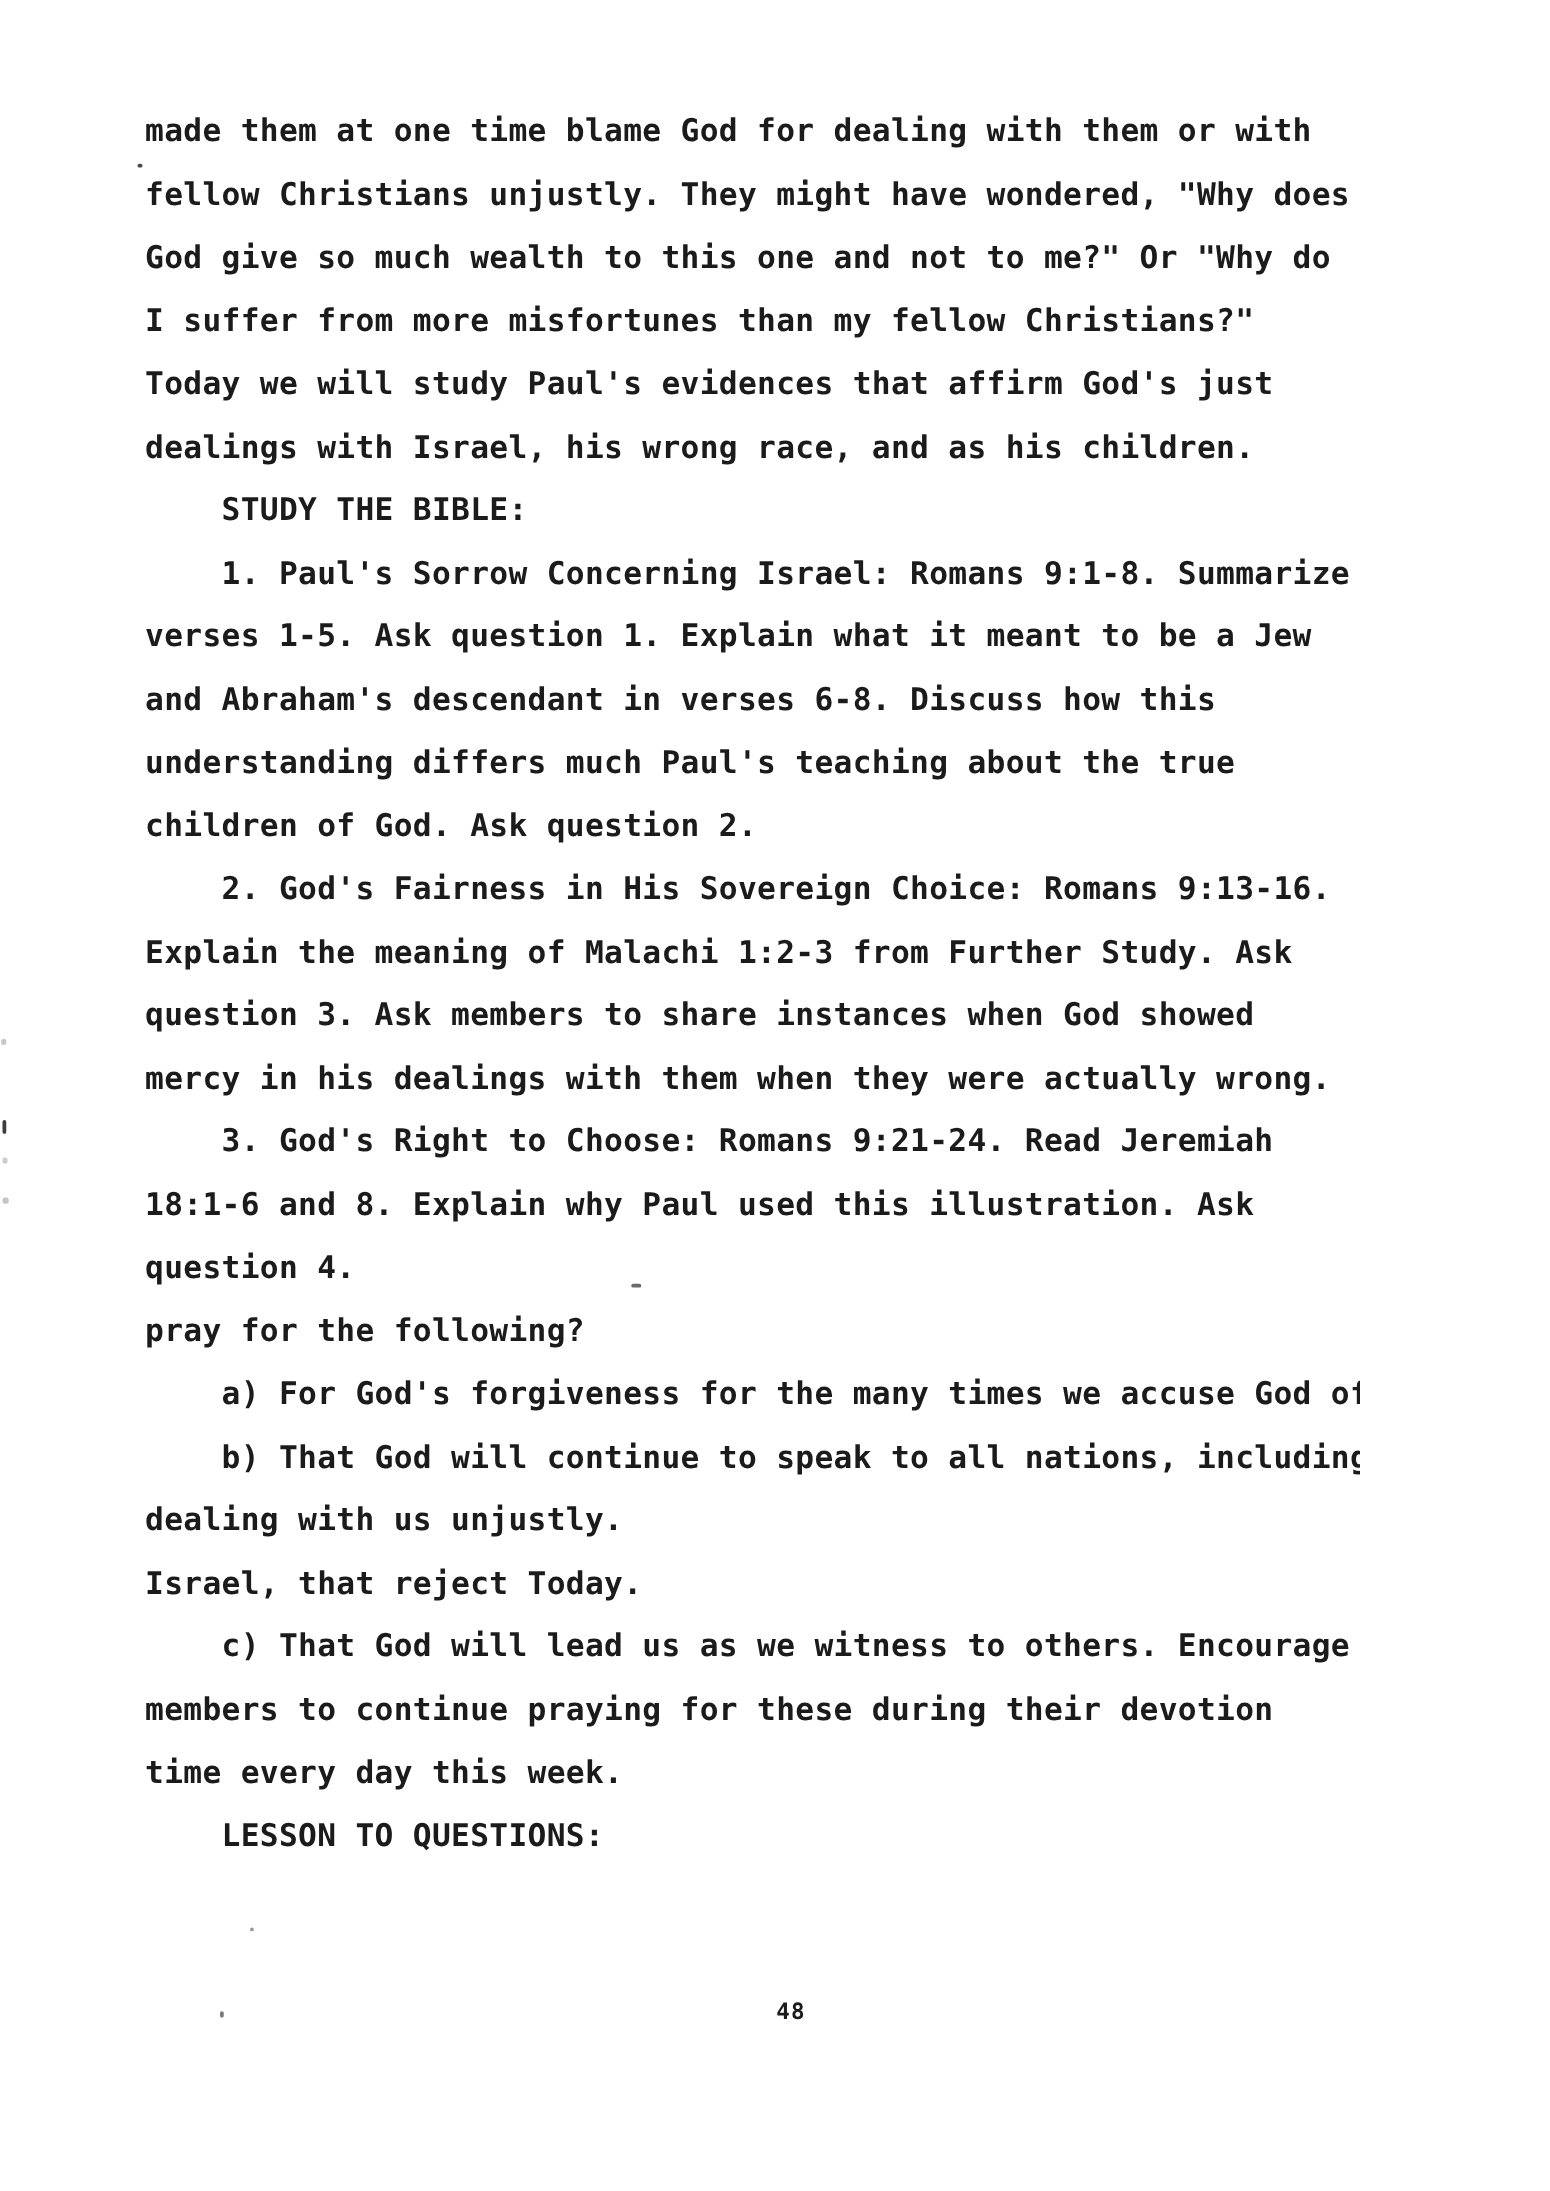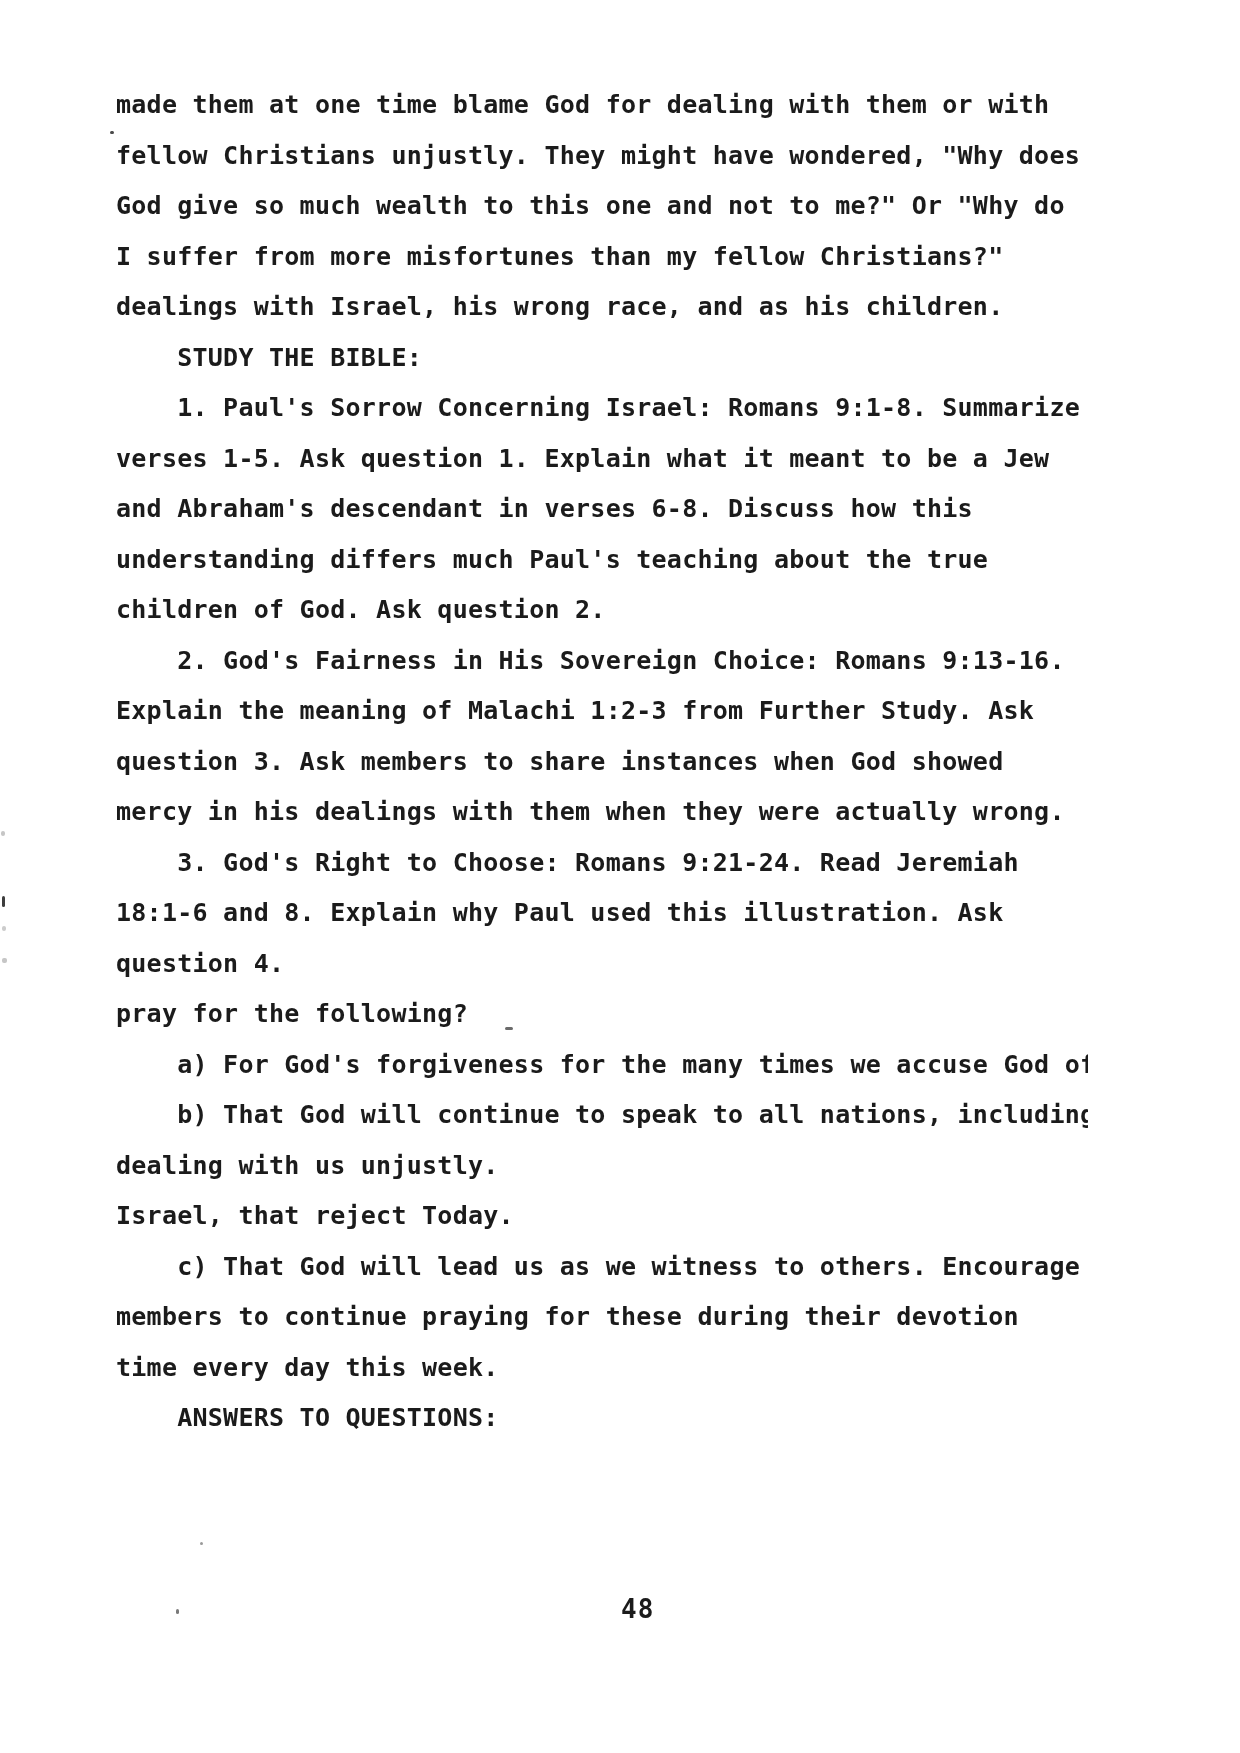--- a/index.html
+++ b/index.html
@@ -27,21 +27,21 @@
     color: #1b1b1b;
   }
   .text-line {
     white-space: pre;
     height: 50.5px;
   }
   .page-number {
     position: absolute;
     left: 621px;
     top: 1597px;
-    font-size: 26px;
+    font-size: 18px;
     font-weight: 700;
     letter-spacing: 1px;
     color: #1b1b1b;
     line-height: 25px;
   }
   .speck {
     position: absolute;
     border-radius: 2px;
   }
   .speck.s1 { left: 110px;  top: 131px;  width: 4px; height: 3px;  background: #4a4a4a; }
@@ -55,20 +55,21 @@
 </style>
 </head>
 <body>
 
 <div class="page">
   <div class="text-block">
       <div class="text-line">made them at one time blame God for dealing with them or with</div>
       <div class="text-line">fellow Christians unjustly. They might have wondered, "Why does</div>
       <div class="text-line">God give so much wealth to this one and not to me?" Or "Why do</div>
       <div class="text-line">I suffer from more misfortunes than my fellow Christians?"</div>
+      <div class="text-line">Today we will study Paul's evidences that affirm God's just</div>
       <div class="text-line">dealings with Israel, his wrong race, and as his children.</div>
       <div class="text-line">    STUDY THE BIBLE:</div>
       <div class="text-line">    1. Paul's Sorrow Concerning Israel: Romans 9:1-8. Summarize</div>
       <div class="text-line">verses 1-5. Ask question 1. Explain what it meant to be a Jew</div>
       <div class="text-line">and Abraham's descendant in verses 6-8. Discuss how this</div>
       <div class="text-line">understanding differs much Paul's teaching about the true</div>
       <div class="text-line">children of God. Ask question 2.</div>
       <div class="text-line">    2. God's Fairness in His Sovereign Choice: Romans 9:13-16.</div>
       <div class="text-line">Explain the meaning of Malachi 1:2-3 from Further Study. Ask</div>
       <div class="text-line">question 3. Ask members to share instances when God showed</div>
@@ -77,21 +78,21 @@
       <div class="text-line">18:1-6 and 8. Explain why Paul used this illustration. Ask</div>
       <div class="text-line">question 4.</div>
       <div class="text-line">pray for the following?</div>
       <div class="text-line">    a) For God's forgiveness for the many times we accuse God of</div>
       <div class="text-line">    b) That God will continue to speak to all nations, including</div>
       <div class="text-line">dealing with us unjustly.</div>
       <div class="text-line">Israel, that reject Today.</div>
       <div class="text-line">    c) That God will lead us as we witness to others. Encourage</div>
       <div class="text-line">members to continue praying for these during their devotion</div>
       <div class="text-line">time every day this week.</div>
-      <div class="text-line">    ANSWERS TO QUESTIONS:</div>
+      <div class="text-line">    LESSON TO QUESTIONS:</div>
     </div>
 
   <div class="page-number">48</div>
 
   <div class="speck s1"></div>
   <div class="speck s2"></div>
   <div class="speck s3"></div>
   <div class="speck s4"></div>
   <div class="speck s5"></div>
   <div class="speck s6"></div>

